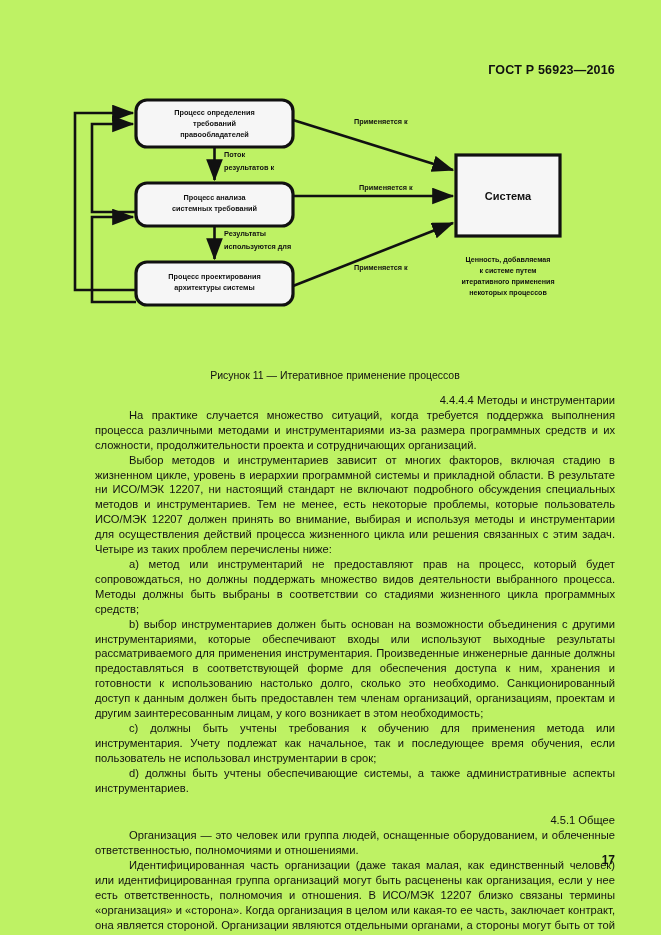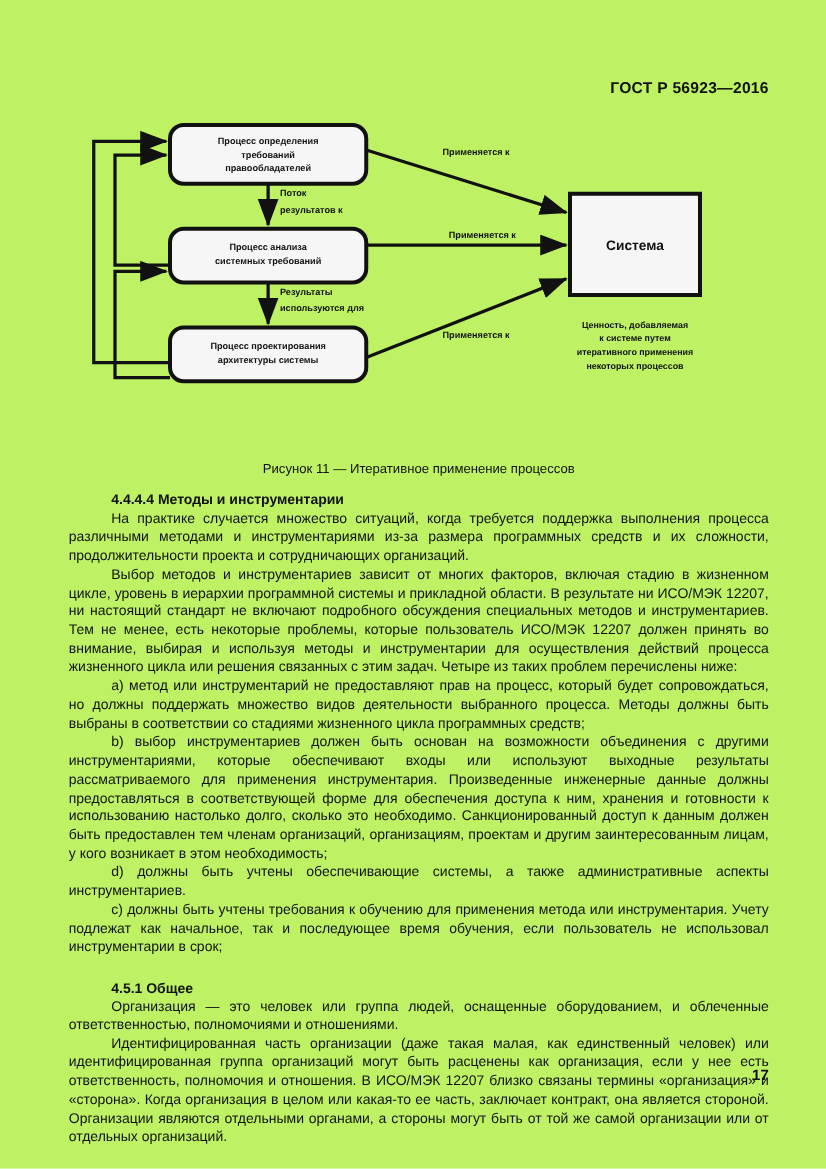--- a/index.html
+++ b/index.html
@@ -69,25 +69,26 @@
     margin: 0 0 0 0;
     font-size: 11.2px;
     line-height: 14.9px;
     color: #111;
     text-align: justify;
     text-justify: inter-word;
     hyphens: manual;
   }
   .body p.indent {
     text-indent: 34px;
+    margin-left: 40px;
   }
   .body p.heading {
-    font-weight: bold;
+    font-weight: normal;
     text-indent: 34px;
-    text-align: left;
+    text-align: right;
   }
   .body .gap-sm { height: 6px; }
   .body .gap-md { height: 12px; }
 
   .page-number {
     position: absolute;
     right: 0;
     top: 808px;
     font-size: 12px;
     color: #111;
@@ -209,22 +210,22 @@
     </div>
 
     <div class="fig-caption">Рисунок 11 — Итеративное применение процессов</div>
 
     <div class="body">
       <p class="heading">4.4.4.4 Методы и инструментарии</p>
       <p class="indent">На практике случается множество ситуаций, когда требуется поддержка выполнения процесса различными методами и инструментариями из-за размера программных средств и их сложности, продолжительности проекта и сотрудничающих организаций.</p>
       <p class="indent">Выбор методов и инструментариев зависит от многих факторов, включая стадию в жизненном цикле, уровень в иерархии программной системы и прикладной области. В результате ни ИСО/МЭК 12207, ни настоящий стандарт не включают подробного обсуждения специальных методов и инструментариев. Тем не менее, есть некоторые проблемы, которые пользователь ИСО/МЭК 12207 должен принять во внимание, выбирая и используя методы и инструментарии для осуществления действий процесса жизненного цикла или решения связанных с этим задач. Четыре из таких проблем перечислены ниже:</p>
       <p class="indent">a) метод или инструментарий не предоставляют прав на процесс, который будет сопровождаться, но должны поддержать множество видов деятельности выбранного процесса. Методы должны быть выбраны в соответствии со стадиями жизненного цикла программных средств;</p>
       <p class="indent">b) выбор инструментариев должен быть основан на возможности объединения с другими инструментариями, которые обеспечивают входы или используют выходные результаты рассматриваемого для применения инструментария. Произведенные инженерные данные должны предоставляться в соответствующей форме для обеспечения доступа к ним, хранения и готовности к использованию настолько долго, сколько это необходимо. Санкционированный доступ к данным должен быть предоставлен тем членам организаций, организациям, проектам и другим заинтересованным лицам, у кого возникает в этом необходимость;</p>
+      <p class="indent">c) должны быть учтены требования к обучению для применения метода или инструментария. Учету подлежат как начальное, так и последующее время обучения, если пользователь не использовал инструментарии в срок;</p>
       <p class="indent">d) должны быть учтены обеспечивающие системы, а также административные аспекты инструментариев.</p>
-      <p class="indent">c) должны быть учтены требования к обучению для применения метода или инструментария. Учету подлежат как начальное, так и последующее время обучения, если пользователь не использовал инструментарии в срок;</p>
       <div class="gap-md"></div>
       <div class="gap-sm"></div>
       <p class="heading">4.5.1 Общее</p>
       <p class="indent">Организация — это человек или группа людей, оснащенные оборудованием, и облеченные ответственностью, полномочиями и отношениями.</p>
       <p class="indent">Идентифицированная часть организации (даже такая малая, как единственный человек) или идентифицированная группа организаций могут быть расценены как организация, если у нее есть ответственность, полномочия и отношения. В ИСО/МЭК 12207 близко связаны термины «организация» и «сторона». Когда организация в целом или какая-то ее часть, заключает контракт, она является стороной. Организации являются отдельными органами, а стороны могут быть от той же самой организации или от отдельных организаций.</p>
     </div>
 
     <div class="page-number">17</div>
 
   </div>

